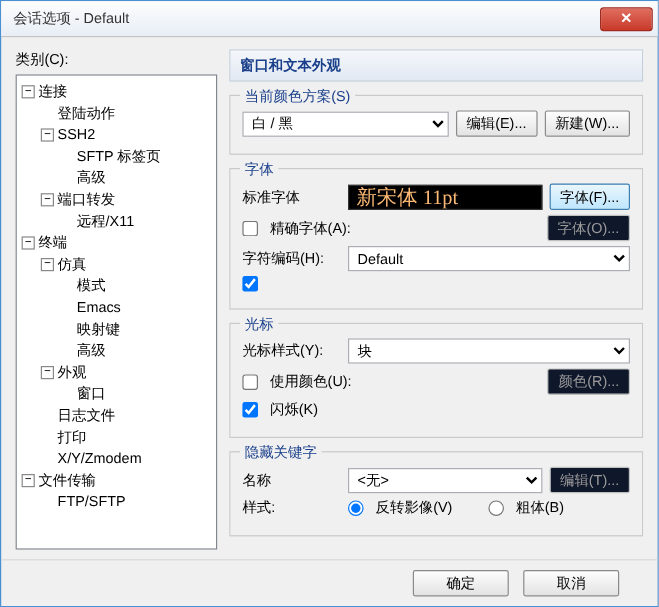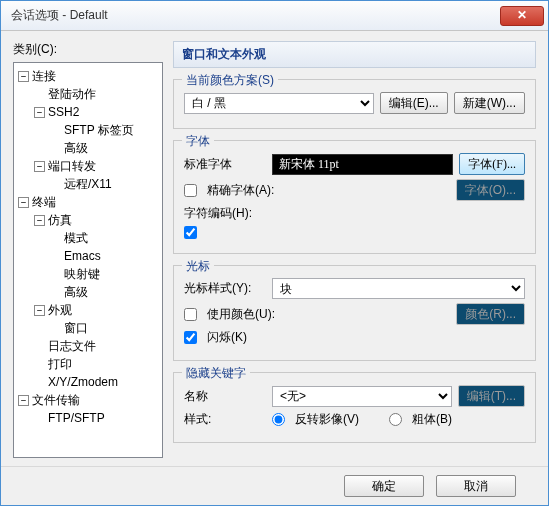--- a/index.html
+++ b/index.html
@@ -2,38 +2,38 @@
 <html><head>
 <meta charset="utf-8">
 <style>
 * { box-sizing: border-box; font-family: "Microsoft YaHei", Tahoma, sans-serif; font-size: 12px; }
 body { margin: 0; background: #d4d4d4; display: flex; justify-content: center; align-items: center; height: 100vh; }
 .window { width: 549px; height: 506px; background: #f0f0f0; border: 1px solid #4a8fd2; box-shadow: 2px 2px 8px rgba(0,0,0,0.3); display: flex; flex-direction: column; }
 .titlebar { height: 30px; background: linear-gradient(#fdfdfd,#e8eef6); display: flex; align-items: center; padding: 0 4px 0 10px; border-bottom: 1px solid #c5c5c5; }
 .titlebar .title { flex: 1; color: #333; }
 .close-btn { width: 44px; height: 20px; background: linear-gradient(#e06e5f,#c83a2a); border: 1px solid #a02a1e; border-radius: 3px; color: #fff; text-align: center; line-height: 16px; font-weight: bold; cursor: pointer; }
 .body { flex: 1; display: flex; padding: 10px 12px 8px 12px; gap: 10px; overflow: hidden; }
-.left { width: 150px; display: flex; flex-direction: column; }
+.left { width: 168px; display: flex; flex-direction: column; }
 .cat-label { margin-bottom: 4px; }
 .tree { flex: 1; background: #fff; border: 1px solid #828790; overflow: auto; padding: 4px 2px; }
 .tree ul { list-style: none; margin: 0; padding-left: 16px; }
 .tree > ul { padding-left: 2px; }
 .tree li { line-height: 18px; white-space: nowrap; position: relative; }
 .tree .toggle { display: inline-block; width: 11px; height: 11px; border: 1px solid #888; text-align: center; line-height: 9px; font-size: 9px; margin-right: 3px; background: #fff; cursor: pointer; vertical-align: middle; font-family: monospace; }
 .tree .leaf::before { content: ""; display: inline-block; width: 14px; }
 .right { flex: 1; display: flex; flex-direction: column; gap: 5px; overflow: hidden; }
 .fieldset { border: 1px solid #c9c9c9; padding: 8px 10px 10px 10px; position: relative; margin-top: 6px; }
 .fieldset .legend { position: absolute; top: -8px; left: 8px; background: #f0f0f0; padding: 0 4px; color: #1a3f8b; text-align: right; }
 .row { display: flex; align-items: center; gap: 6px; margin: 4px 0; }
 .row label.lbl { width: 82px; }
 select, input[type=text] { border: 1px solid #abadb3; background: #fff; height: 21px; padding: 0 3px; }
 .btn { height: 22px; border: 1px solid #8a8a8a; background: linear-gradient(#fdfdfd,#e3e3e3); padding: 0 8px; cursor: pointer; border-radius: 2px; white-space: nowrap; }
-.btn.blue { border: 1px solid #3c7fb1; background: linear-gradient(#eaf6fd,#bee6fd); font-family: Liberation Serif, serif; }
-.btn:disabled, .btn.disabled { color: #9b9b9b; border-color: #c0c0c0; background: #0c4a6e; }
-.swatch { flex: 1; height: 21px; border: 1px solid #333; background: #000; color: #ffffff; font-family: SimSun, serif; font-size: 12px; padding: 0 6px; line-height: 19px; }
+.btn.blue { border: 1px solid #3c7fb1; background: linear-gradient(#eaf6fd,#bee6fd); }
+.btn:disabled, .btn.disabled { color: #9b9b9b; border-color: #c0c0c0; background: #0f172a; }
+.swatch { flex: 1; height: 21px; border: 1px solid #333; background: #000; color: #fdba74; font-family: SimSun, serif; font-size: 17px; padding: 0 6px; line-height: 19px; }
 input[type=checkbox], input[type=radio] { margin: 0 4px 0 0; vertical-align: middle; }
 .panel-title { background: linear-gradient(#f4f7fb,#e2e9f3); border: 1px solid #c4cfdd; padding: 4px 8px; color: #1a3f8b; font-weight: bold; }
 .footer { display: flex; justify-content: flex-end; gap: 12px; padding: 8px 32px; border-top: 1px solid #d9d9d9; }
 .footer .btn { width: 80px; }
 </style>
 </head>
 <body>
 
 <div class="window">
   <div class="titlebar">
@@ -109,20 +109,21 @@
           <div class="swatch">新宋体 11pt</div>
           <button class="btn blue">字体(F)...</button>
         </div>
         <div class="row">
           <input type="checkbox" style="">
           <label style="flex:1">精确字体(A):</label>
           <button class="btn disabled">字体(O)...</button>
         </div>
         <div class="row">
           <label class="lbl">字符编码(H):</label>
+          <select style="flex:1"><option>Default</option></select>
         </div>
         <div class="row">
           <input type="checkbox" checked="" style="">
         </div>
       </div>
 
       <div class="fieldset">
         <div class="legend">光标</div>
         <div class="row">
           <label class="lbl">光标样式(Y):</label>

